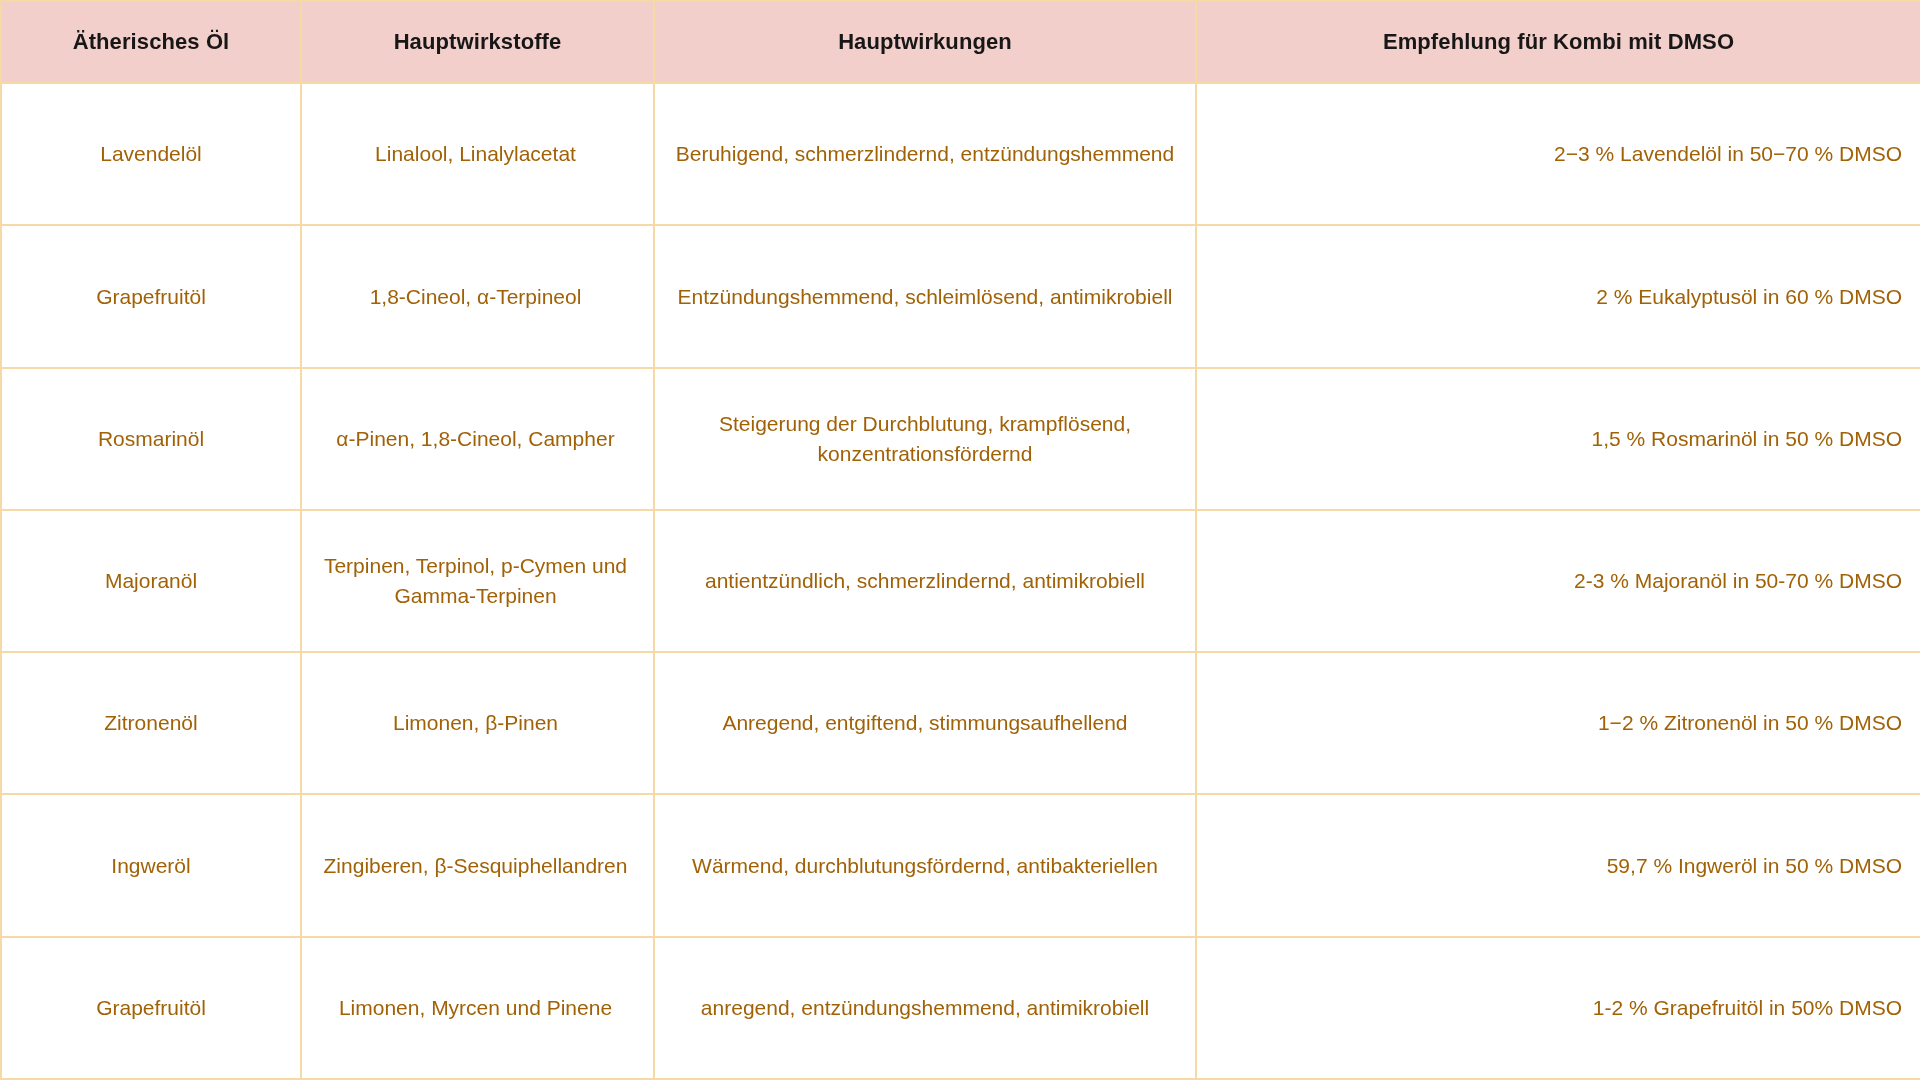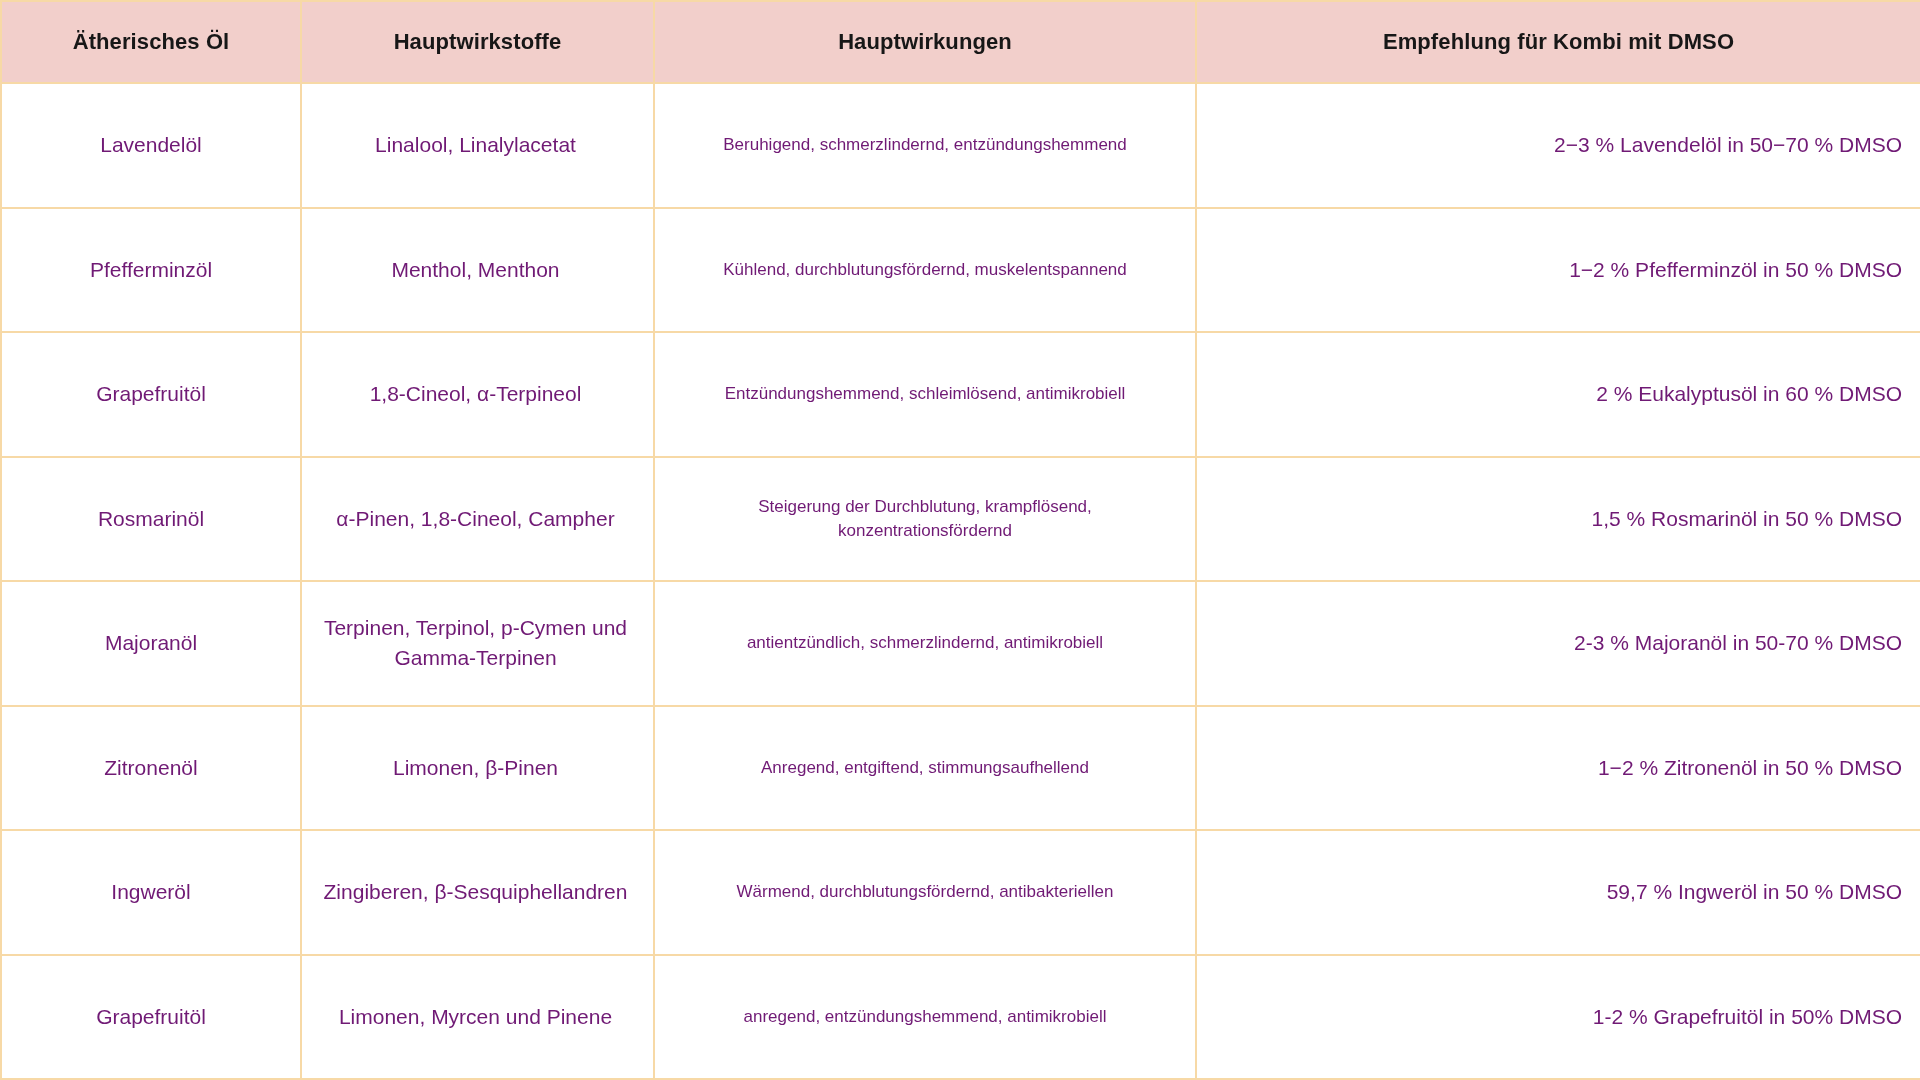--- a/index.html
+++ b/index.html
@@ -42,36 +42,36 @@
     text-align: center;
     vertical-align: middle;
     height: 72px;
     padding: 4px 14px;
     border: 2px solid #f7d9a6;
     letter-spacing: 0.1px;
   }
 
   tbody td {
     background: #ffffff;
-    color: #701a75;
+    color: #a16207;
     font-size: 21px;
     font-weight: 400;
     text-align: center;
     vertical-align: middle;
     padding: 10px 18px;
     border: 2px solid #f7d9a6;
     line-height: 1.42;
     word-wrap: break-word;
   }
 
   tbody tr { height: 112px; }
 
   td.col-oil     { font-size: 21px; }
   td.col-agents  { font-size: 21px; padding-left: 14px; }
-  td.col-effects { font-size: 17px; }
+  td.col-effects { font-size: 21px; }
   td.col-rec     { font-size: 21px; text-align: right; }
 </style>
 </head>
 <body>
 
 <div class="table-wrap">
   <table class="oils-table">
     <colgroup>
       <col class="c1">
         <col class="c2">
@@ -85,26 +85,20 @@
         <th>Hauptwirkungen</th>
         <th>Empfehlung für Kombi mit DMSO</th>
       </tr>
     </thead>
     <tbody>
       <tr>
         <td class="col-oil">Lavendelöl</td>
         <td class="col-agents">Linalool, Linalylacetat</td>
         <td class="col-effects">Beruhigend, schmerzlindernd, entzündungshemmend</td>
         <td class="col-rec">2−3 % Lavendelöl in 50−70 % DMSO</td>
-      </tr>
-      <tr>
-        <td class="col-oil">Pfefferminzöl</td>
-        <td class="col-agents">Menthol, Menthon</td>
-        <td class="col-effects">Kühlend, durchblutungsfördernd, muskelentspannend</td>
-        <td class="col-rec">1−2 % Pfefferminzöl in 50 % DMSO</td>
       </tr>
       <tr>
         <td class="col-oil">Grapefruitöl</td>
         <td class="col-agents">1,8-Cineol, α-Terpineol</td>
         <td class="col-effects">Entzündungshemmend, schleimlösend, antimikrobiell</td>
         <td class="col-rec">2 % Eukalyptusöl in 60 % DMSO</td>
       </tr>
       <tr>
         <td class="col-oil">Rosmarinöl</td>
         <td class="col-agents">α-Pinen, 1,8-Cineol, Campher</td>

